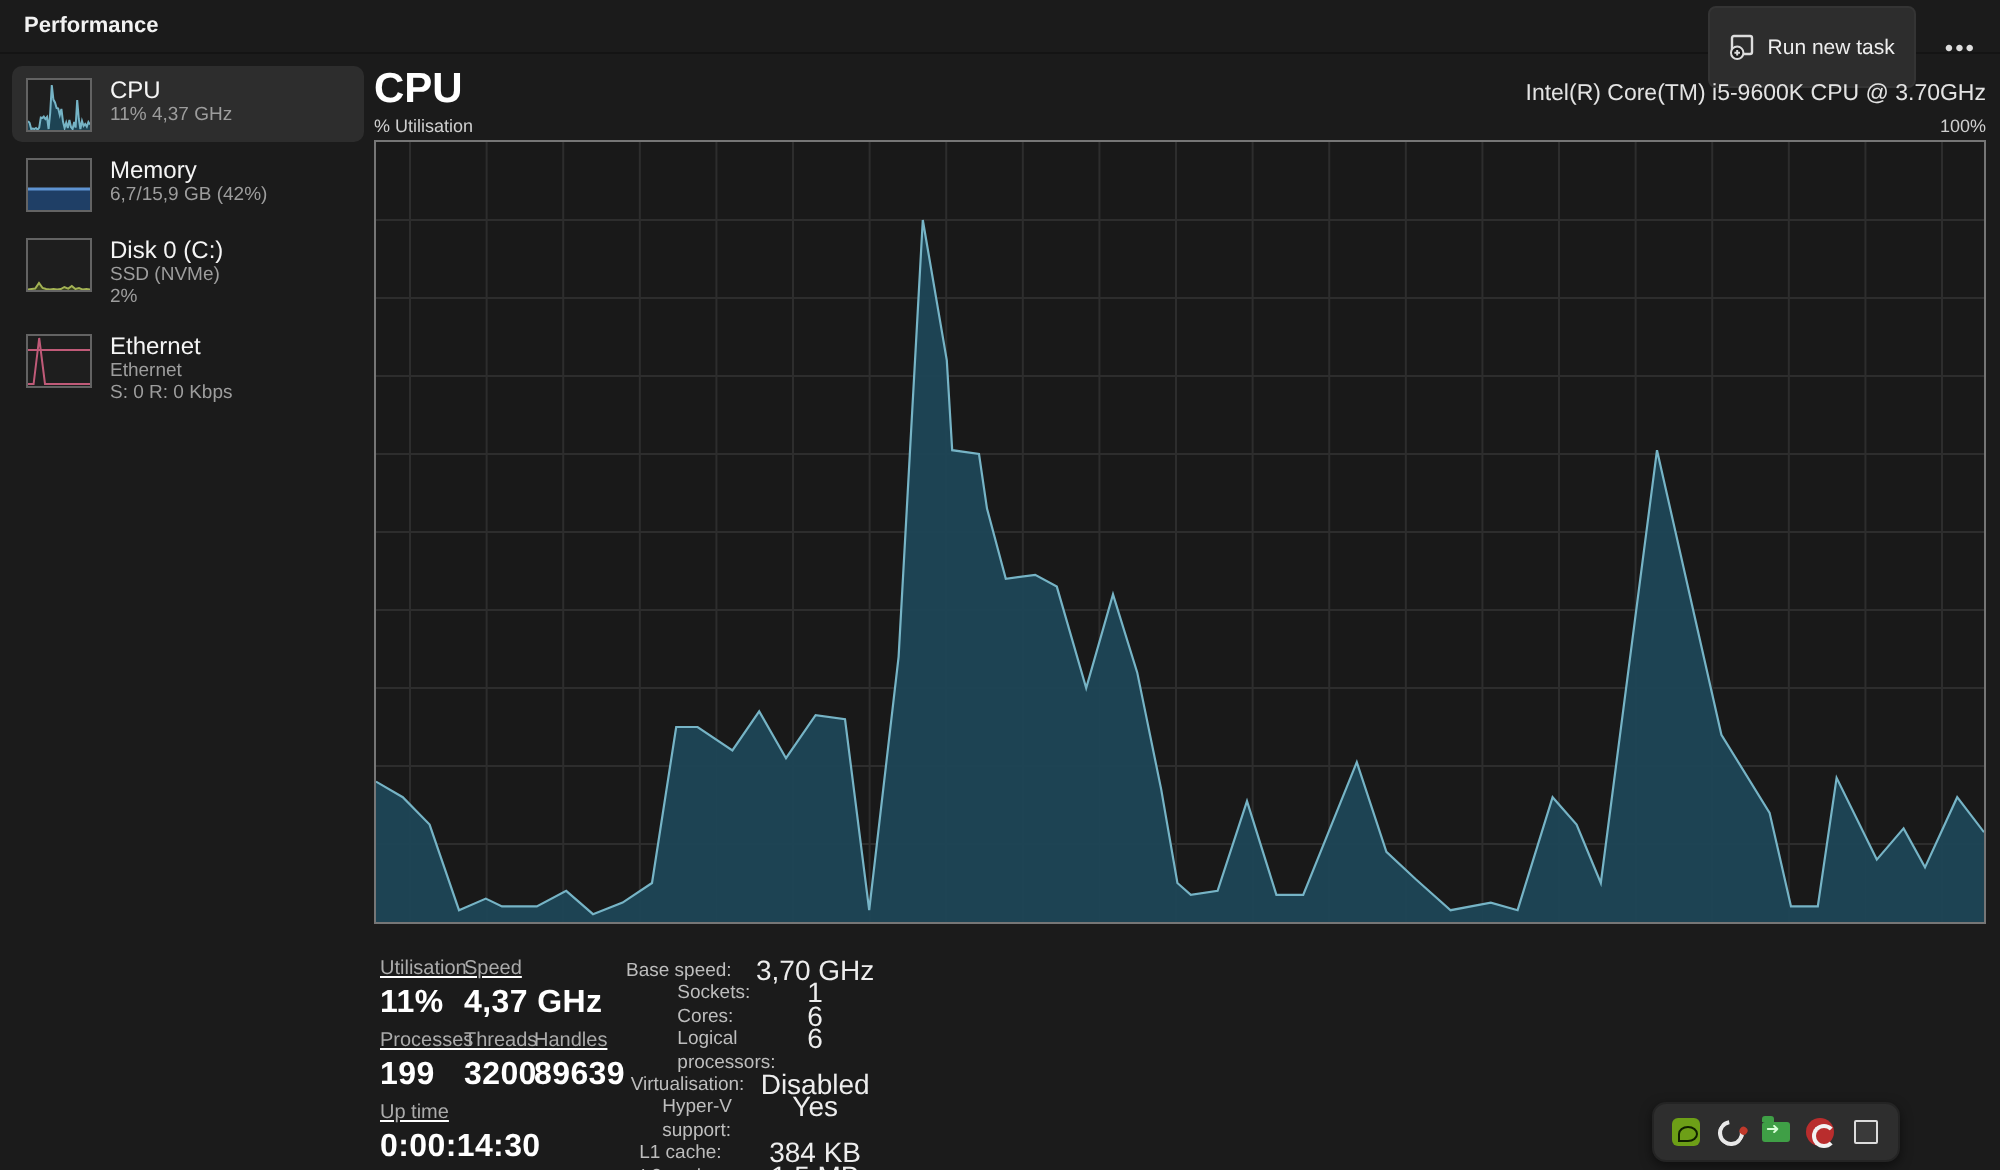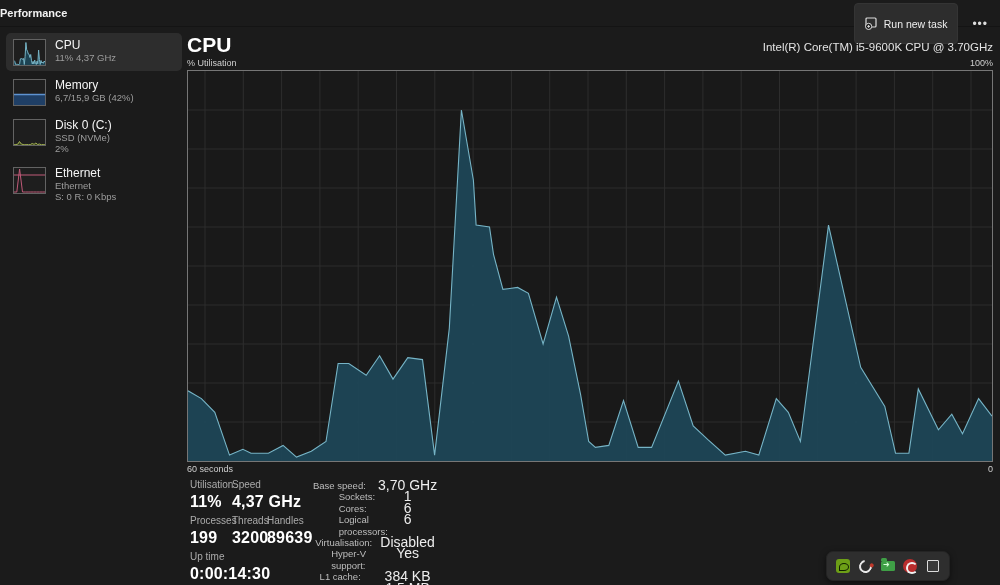--- a/index.html
+++ b/index.html
@@ -6,21 +6,21 @@
   html,body { width:1000px; height:585px; overflow:hidden; }
   body {
     background:#1b1b1b;
     font-family:"Liberation Sans", sans-serif;
     color:#fff;
     position:relative;
   }
   
   .titlebar { position:absolute; top:0; left:0; width:100%; height:27px;
     display:flex; align-items:center; border-bottom:1px solid #141414; }
-  .titlebar .app-title { font-size:11px; font-weight:bold; color:#f2f2f2; }
+  .titlebar .app-title { font-size:11px; font-weight:bold; margin-left:12px; color:#f2f2f2; }
   .titlebar-right { position:absolute; right:6px; top:3px; display:flex; align-items:center; gap:8px; }
   .run-task-btn { display:flex; align-items:center; gap:6px; background:#2d2d2d;
     border:1px solid #343434; border-radius:4px; padding:13px 10px; font-size:10.5px;
     color:#eee; cursor:pointer; }
   .more-btn { color:#ddd; font-size:12px; letter-spacing:1px; padding:2px 6px; cursor:pointer; }
 
   
   .sidebar { position:absolute; left:6px; top:33px; width:176px; }
   .side-item { display:flex; align-items:flex-start; padding:4px 0 5px 7px; border-radius:5px; margin-bottom:2px; cursor:pointer; }
   .side-item.selected { background:#2d2d2d; }
@@ -36,21 +36,21 @@
   .cpu-model { position:absolute; top:41px; right:0; font-size:11.5px; color:#e3e3e3; }
   .axis-row-top { position:absolute; top:58px; left:0; right:0; display:flex; justify-content:space-between; }
   .axis-row-bottom { position:absolute; top:464px; left:0; right:0; display:flex; justify-content:space-between; }
   .axis-label { font-size:9px; color:#cfcfcf; }
   .chart-wrap { position:absolute; top:70px; left:0; width:806px; height:392px;
     background:#191919; border:1px solid #767676; }
   .chart-wrap svg { display:block; }
 
   
   .stats-left { position:absolute; left:3px; top:478px; }
-  .stat-labels { display:flex; }
+  .stat-labels { display:flex;text-decoration:underline; }
   .stat-values { display:flex; margin-bottom:3px; }
   .c1 { width:42px; } .c2 { width:35px; }
   .stat-label { font-size:10px; color:#ababab; line-height:14px; }
   .stat-value { font-size:16px; font-weight:700; color:#fff; line-height:19px; letter-spacing:.2px; }
   .uptime-value { font-size:16px; }
 
   .stats-right { position:absolute; left:126px; top:480px; }
   .spec-row { display:flex; line-height:11.4px;justify-content:center; }
   .spec-label { width:65px; font-size:9.5px; color:#bdbdbd; }
   .spec-value { font-size:14px; color:#ededed; }
@@ -163,24 +163,20 @@
   </div>
 
   <div class="chart-wrap">
     <svg id="cpuChart" width="804" height="390" viewBox="0 0 804 390">
         <path d="M17.0 0 V390 M55.3 0 V390 M93.6 0 V390 M131.9 0 V390 M170.2 0 V390 M208.5 0 V390 M246.8 0 V390 M285.1 0 V390 M323.4 0 V390 M361.7 0 V390 M400.0 0 V390 M438.3 0 V390 M476.6 0 V390 M514.9 0 V390 M553.2 0 V390 M591.5 0 V390 M629.8 0 V390 M668.1 0 V390 M706.4 0 V390 M744.7 0 V390 M783.0 0 V390 M0 39 H804 M0 78 H804 M0 117 H804 M0 156 H804 M0 195 H804 M0 234 H804 M0 273 H804 M0 312 H804 M0 351 H804 " stroke="#2d2d2d" stroke-width="1" fill="none"></path>
         <polygon points="0,390 0.0,319.8 13.4,327.6 26.8,341.3 41.5,384.1 54.9,378.3 63.0,382.2 80.4,382.2 95.1,374.4 108.5,386.1 123.3,380.3 138.0,370.5 150.1,292.5 160.8,292.5 178.2,304.2 191.6,284.7 205.0,308.1 219.8,286.6 234.5,288.6 246.6,384.1 261.3,257.4 273.4,39.0 285.4,109.2 288.1,154.1 301.5,156.0 305.5,183.3 314.9,218.4 329.6,216.4 340.4,222.3 355.1,273.0 368.5,226.2 380.6,265.2 392.6,323.7 400.7,370.5 407.4,376.4 420.8,374.4 435.5,329.6 450.2,376.4 463.6,376.4 490.4,310.1 505.2,354.9 519.9,368.6 537.3,384.1 557.4,380.3 570.8,384.1 588.3,327.6 600.3,341.3 612.4,370.5 640.5,154.1 672.7,296.4 696.8,335.4 707.5,382.2 720.9,382.2 730.3,317.9 750.4,358.8 763.8,343.2 774.5,362.7 790.6,327.6 804.0,345.1 804,390" fill="#1d4656" opacity="0.95"></polygon>
         <polyline points="0.0,319.8 13.4,327.6 26.8,341.3 41.5,384.1 54.9,378.3 63.0,382.2 80.4,382.2 95.1,374.4 108.5,386.1 123.3,380.3 138.0,370.5 150.1,292.5 160.8,292.5 178.2,304.2 191.6,284.7 205.0,308.1 219.8,286.6 234.5,288.6 246.6,384.1 261.3,257.4 273.4,39.0 285.4,109.2 288.1,154.1 301.5,156.0 305.5,183.3 314.9,218.4 329.6,216.4 340.4,222.3 355.1,273.0 368.5,226.2 380.6,265.2 392.6,323.7 400.7,370.5 407.4,376.4 420.8,374.4 435.5,329.6 450.2,376.4 463.6,376.4 490.4,310.1 505.2,354.9 519.9,368.6 537.3,384.1 557.4,380.3 570.8,384.1 588.3,327.6 600.3,341.3 612.4,370.5 640.5,154.1 672.7,296.4 696.8,335.4 707.5,382.2 720.9,382.2 730.3,317.9 750.4,358.8 763.8,343.2 774.5,362.7 790.6,327.6 804.0,345.1" fill="none" stroke="#76b4c6" stroke-width="1.1"></polyline>
       </svg>
   </div>
 
-  <div class="axis-row-bottom">
-    <span class="axis-label">60 seconds</span>
-    <span class="axis-label">0</span>
-  </div>
 
   <div class="stats-left">
     <div class="stat-labels">
       <span class="stat-label c1">Utilisation</span>
       <span class="stat-label">Speed</span>
     </div>
     <div class="stat-values">
       <span class="stat-value c1">11%</span>
       <span class="stat-value">4,37 GHz</span>
     </div>

